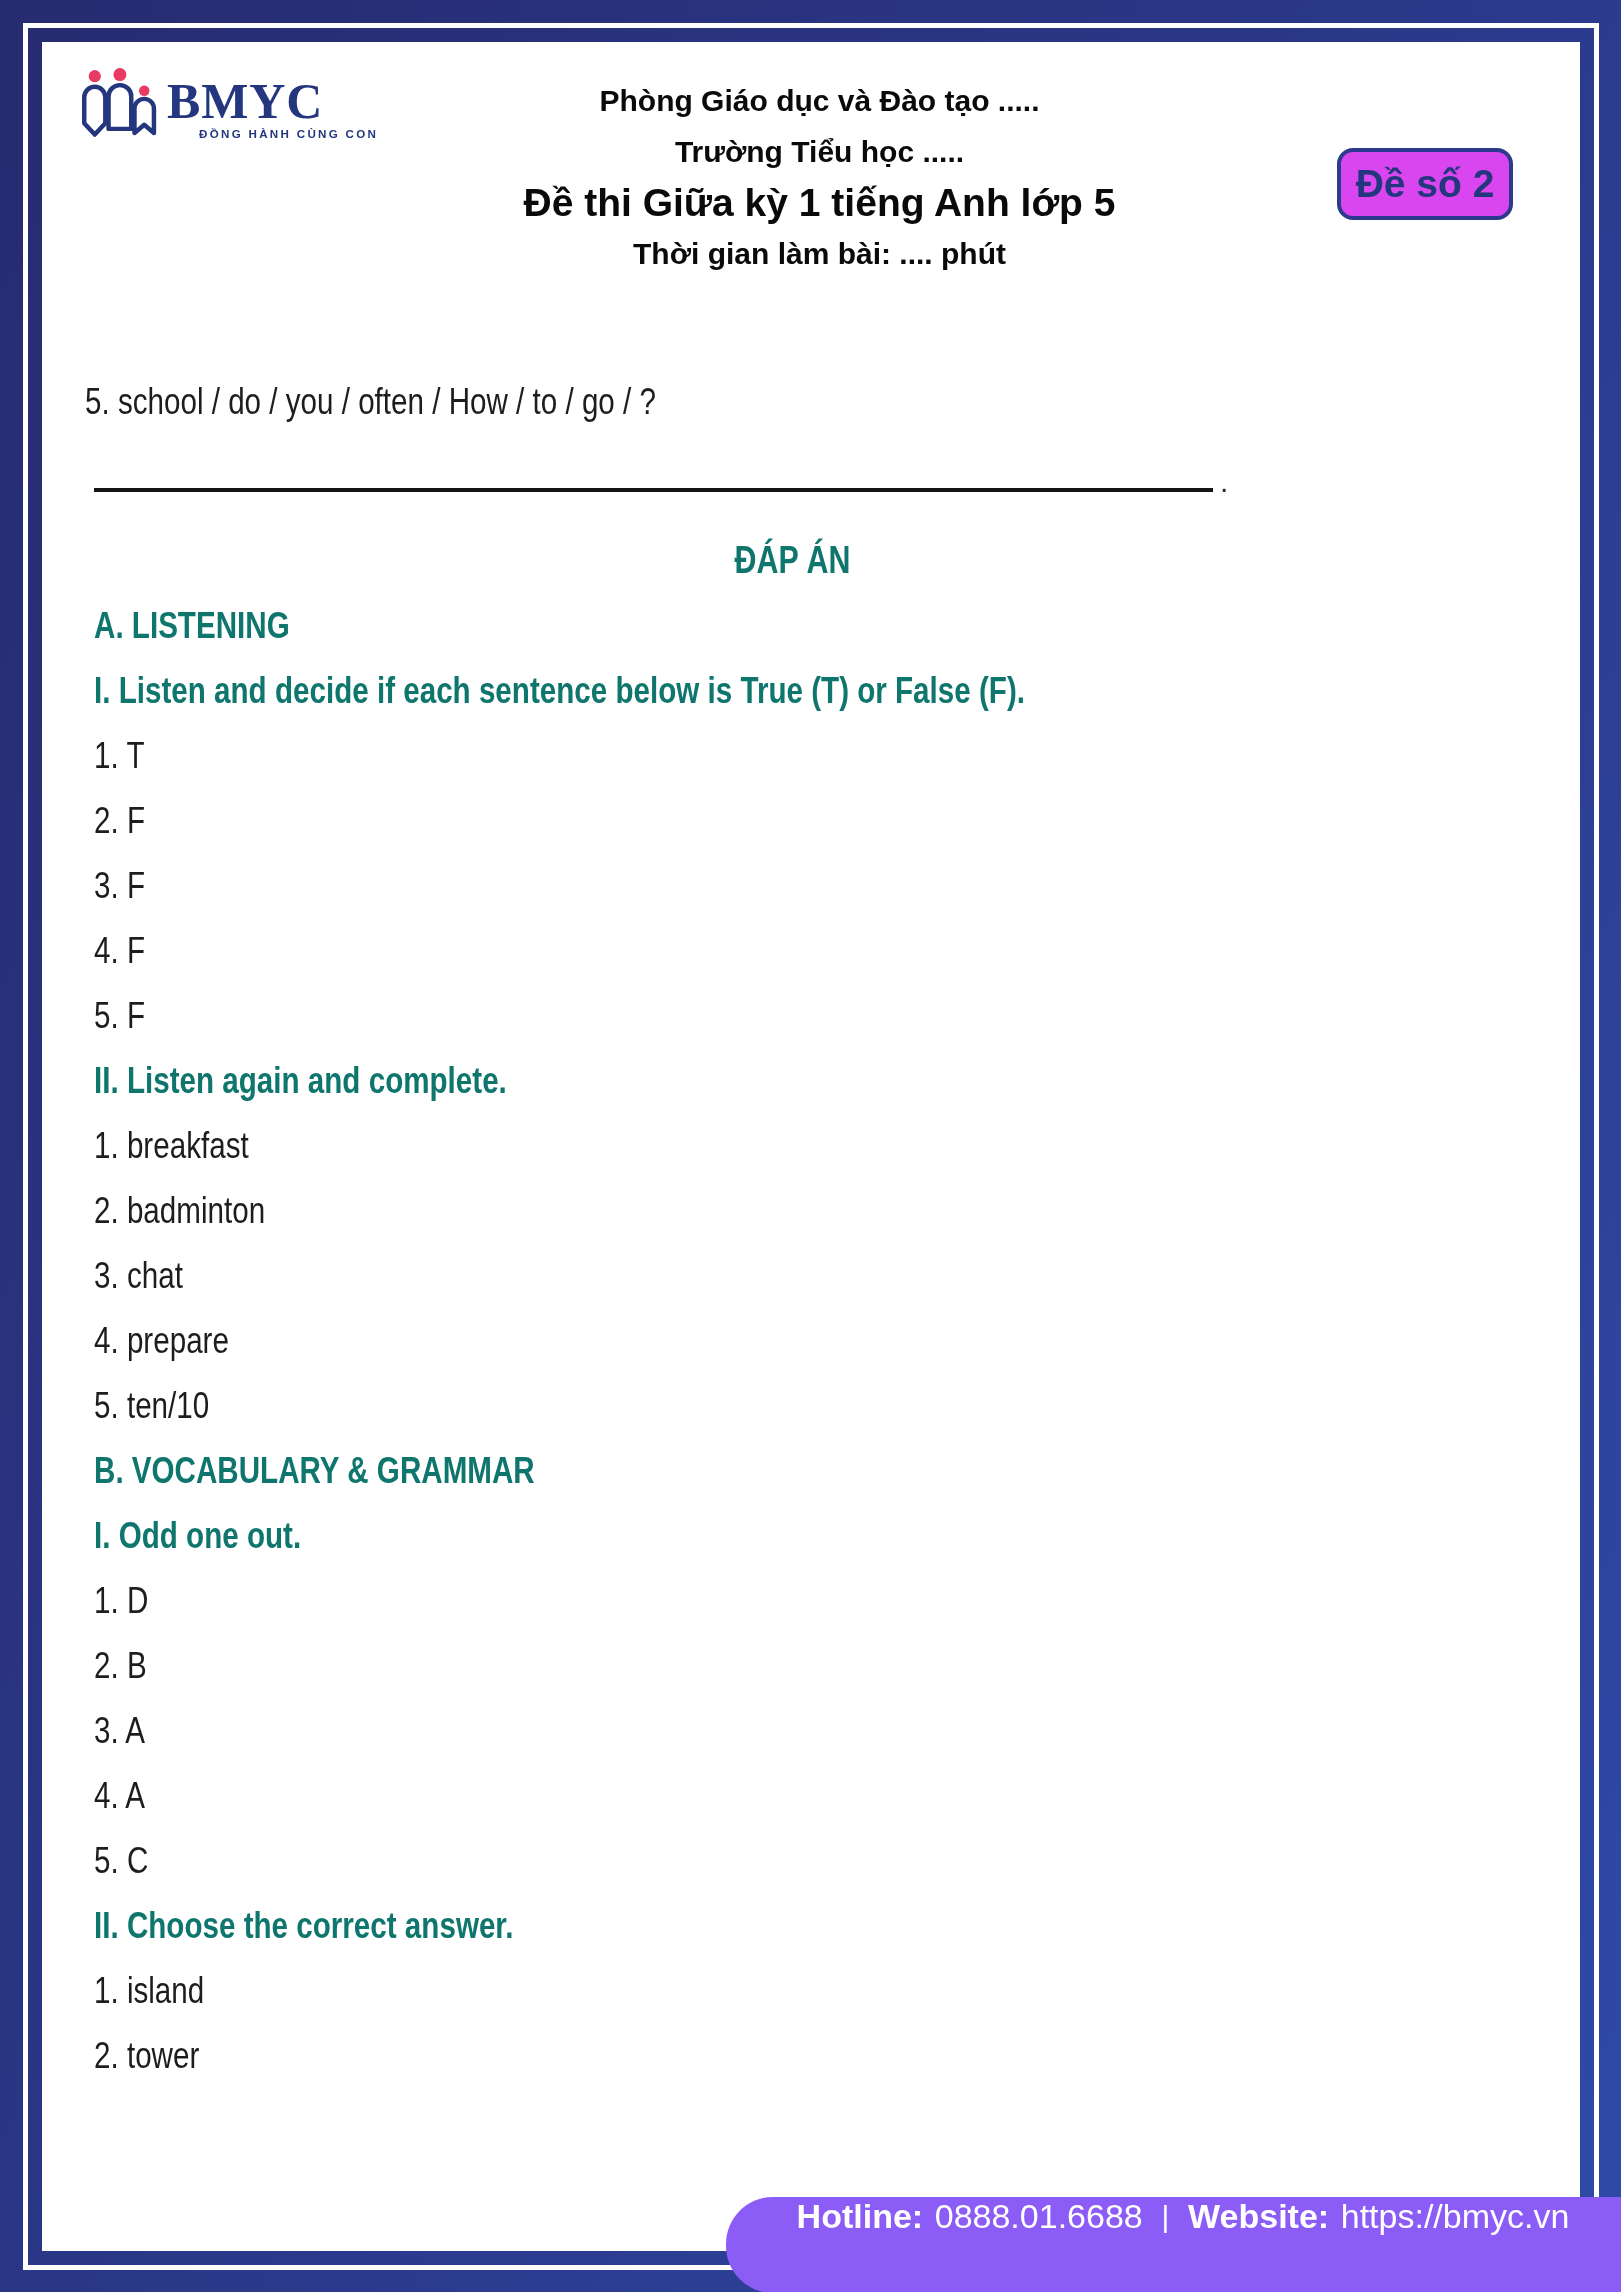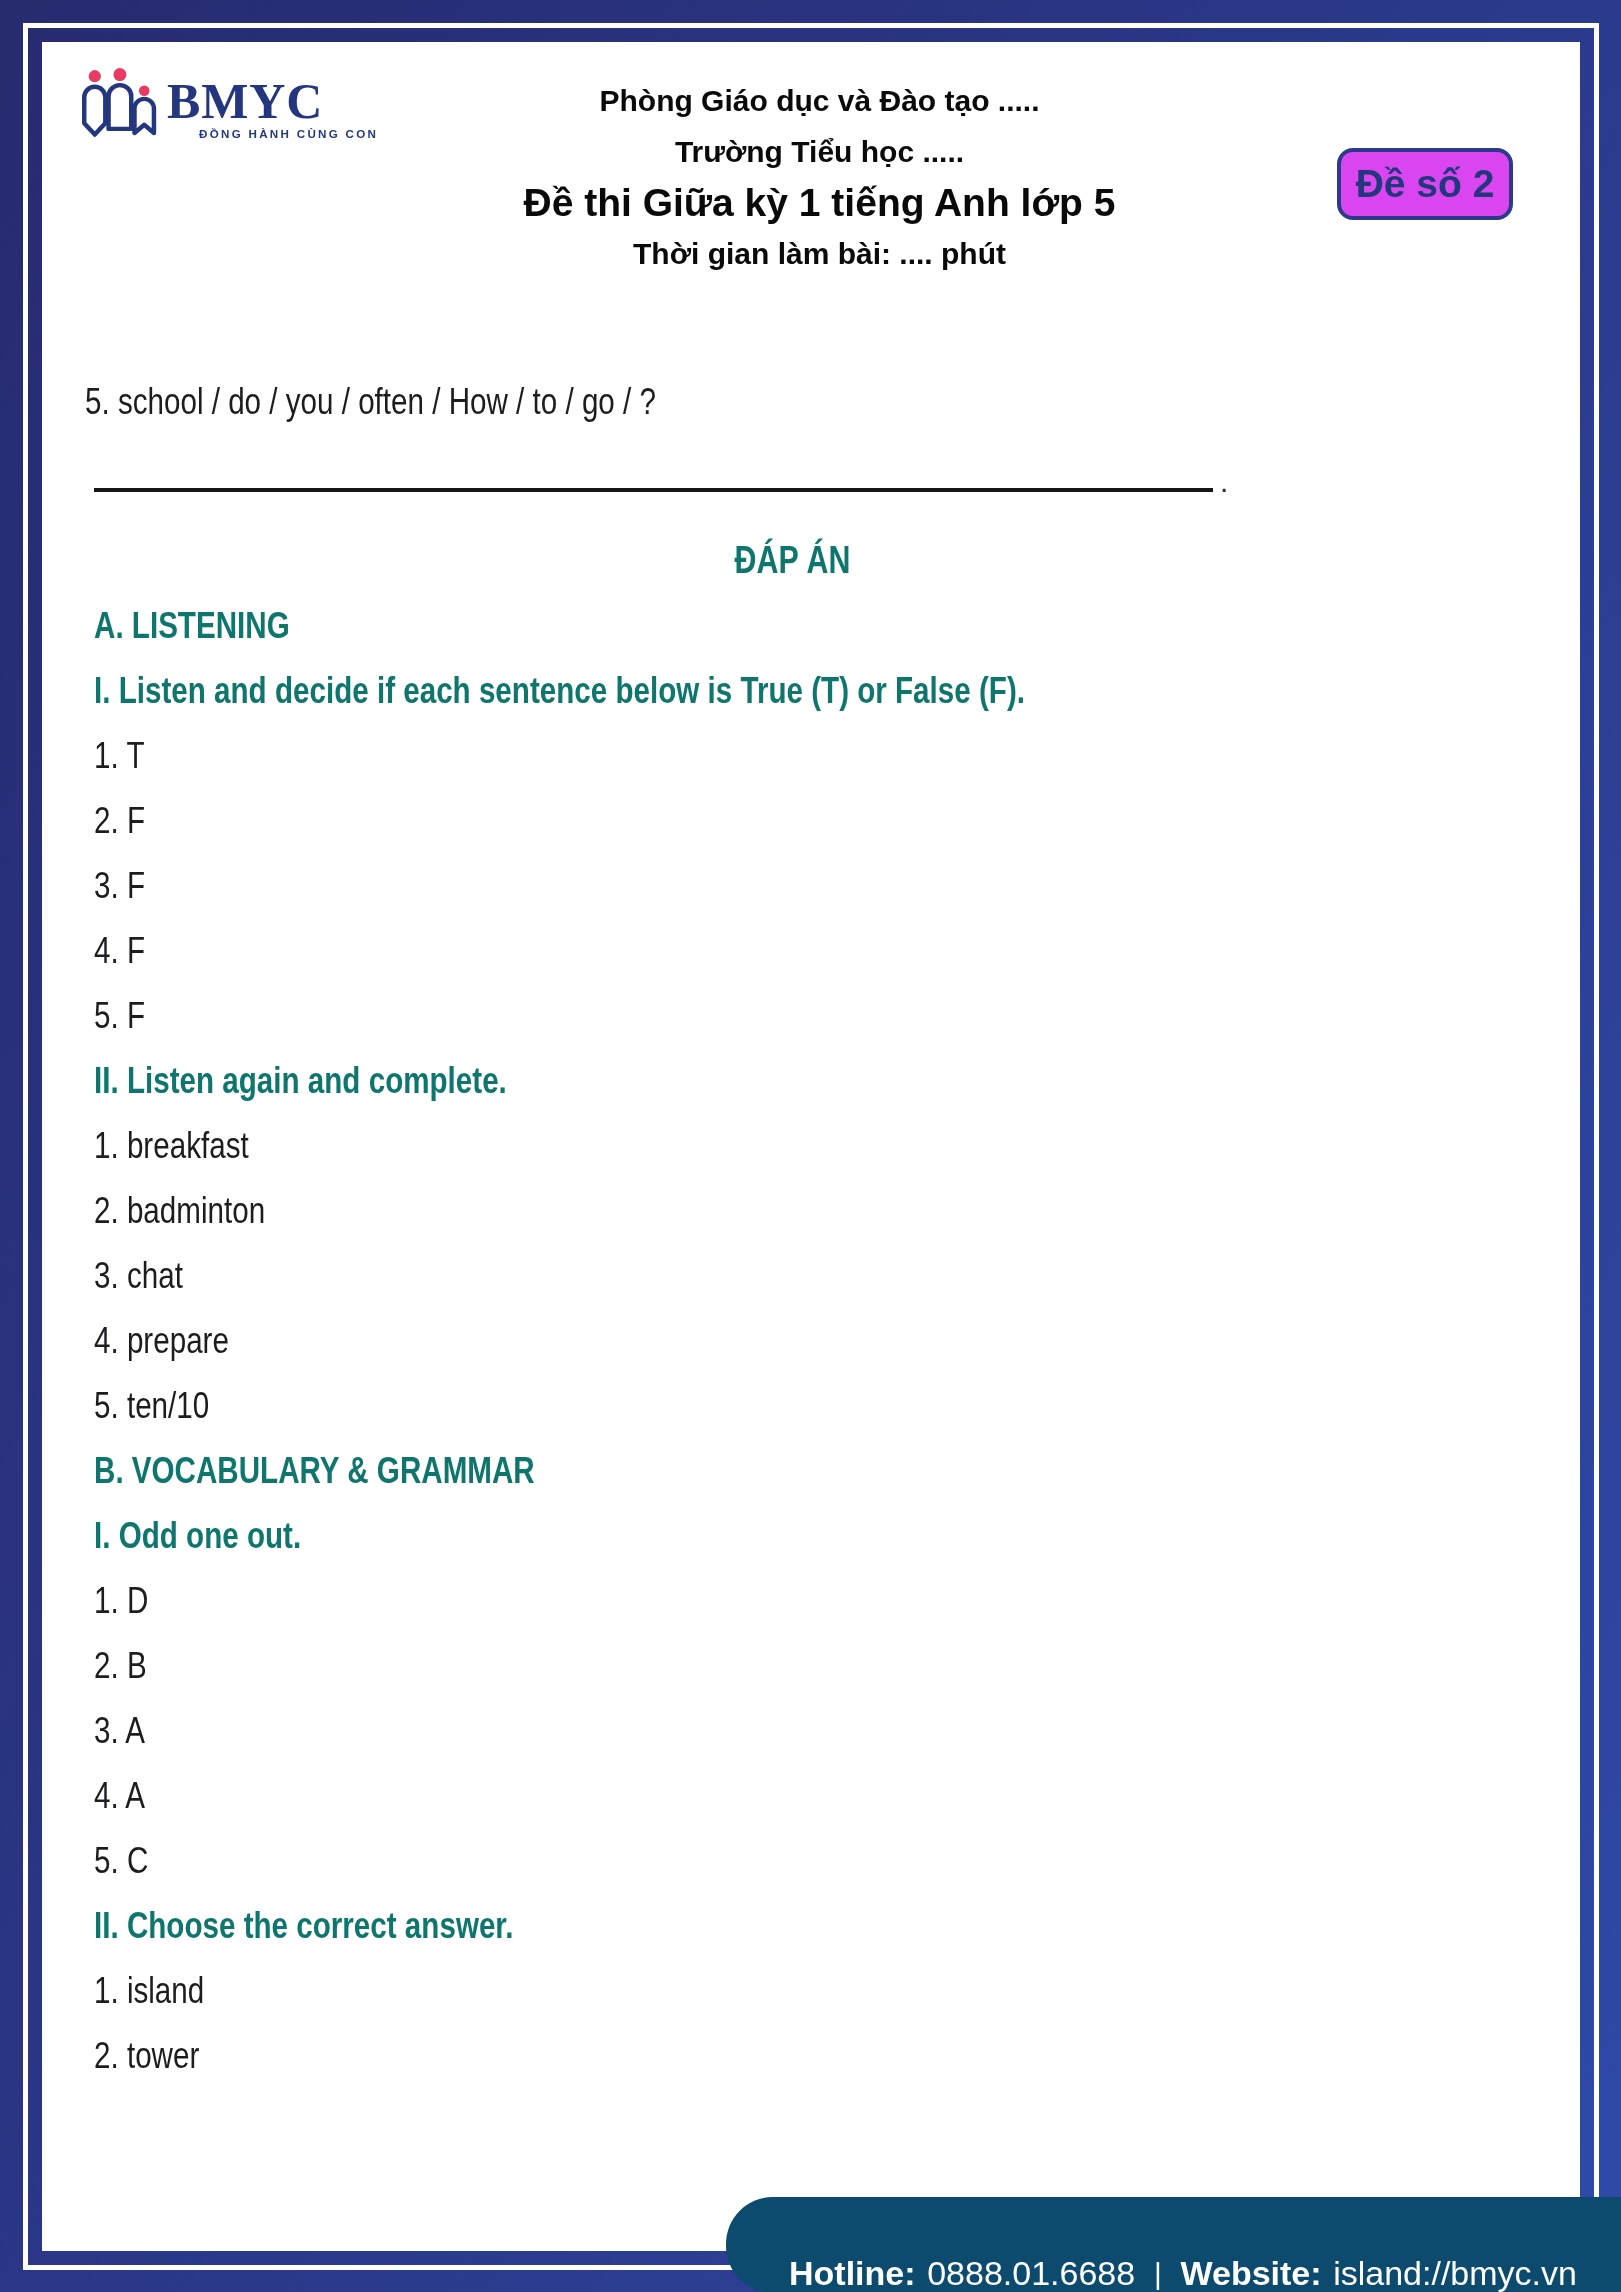--- a/index.html
+++ b/index.html
@@ -49,22 +49,22 @@
 
   
   .answers{position:absolute;left:94px;top:528px;width:1397px;}
   .ans-row{height:65px;display:flex;align-items:center;font-size:37px;color:#1d1d1f;}
   .ans-row.center{justify-content:center;}
   .ans-row.bold{font-weight:700;color:#0f766e;}
   .ans-row.title{font-size:38px;}
 
   
   .footer{position:absolute;right:0;bottom:0;width:896px;height:96px;
-    background:#0c4a6e;border-radius:47px 0 0 47px;z-index:9;
-    display:flex;align-items:flex-end;justify-content:center;padding-left:18px;box-sizing:border-box;}
+    background:#8b5cf6;border-radius:47px 0 0 47px;z-index:9;
+    display:flex;align-items:flex-start;justify-content:center;padding-left:18px;box-sizing:border-box;}
   .footer .ft{color:#ffffff;font-size:34px;display:flex;align-items:center;gap:11.6px;}
   .footer .lbl{font-weight:700;}
   .footer .sep{font-weight:400;padding:0 7.2px;font-size:30px;}
 </style>
 </head>
 <body>
 
 <div class="white-ring">
   <div class="navy-ring">
     <div class="page"></div>
@@ -179,18 +179,18 @@
         <span class="cond">2. tower</span>
       </div>
     </div>
 
   <div class="footer">
     <div class="ft">
       <span class="lbl">Hotline:</span>
       <span>0888.01.6688</span>
       <span class="sep">|</span>
       <span class="lbl">Website:</span>
-      <span>island://bmyc.vn</span>
+      <span>https://bmyc.vn</span>
     </div>
   </div>
 
 </div>
 
 
 </body></html>

